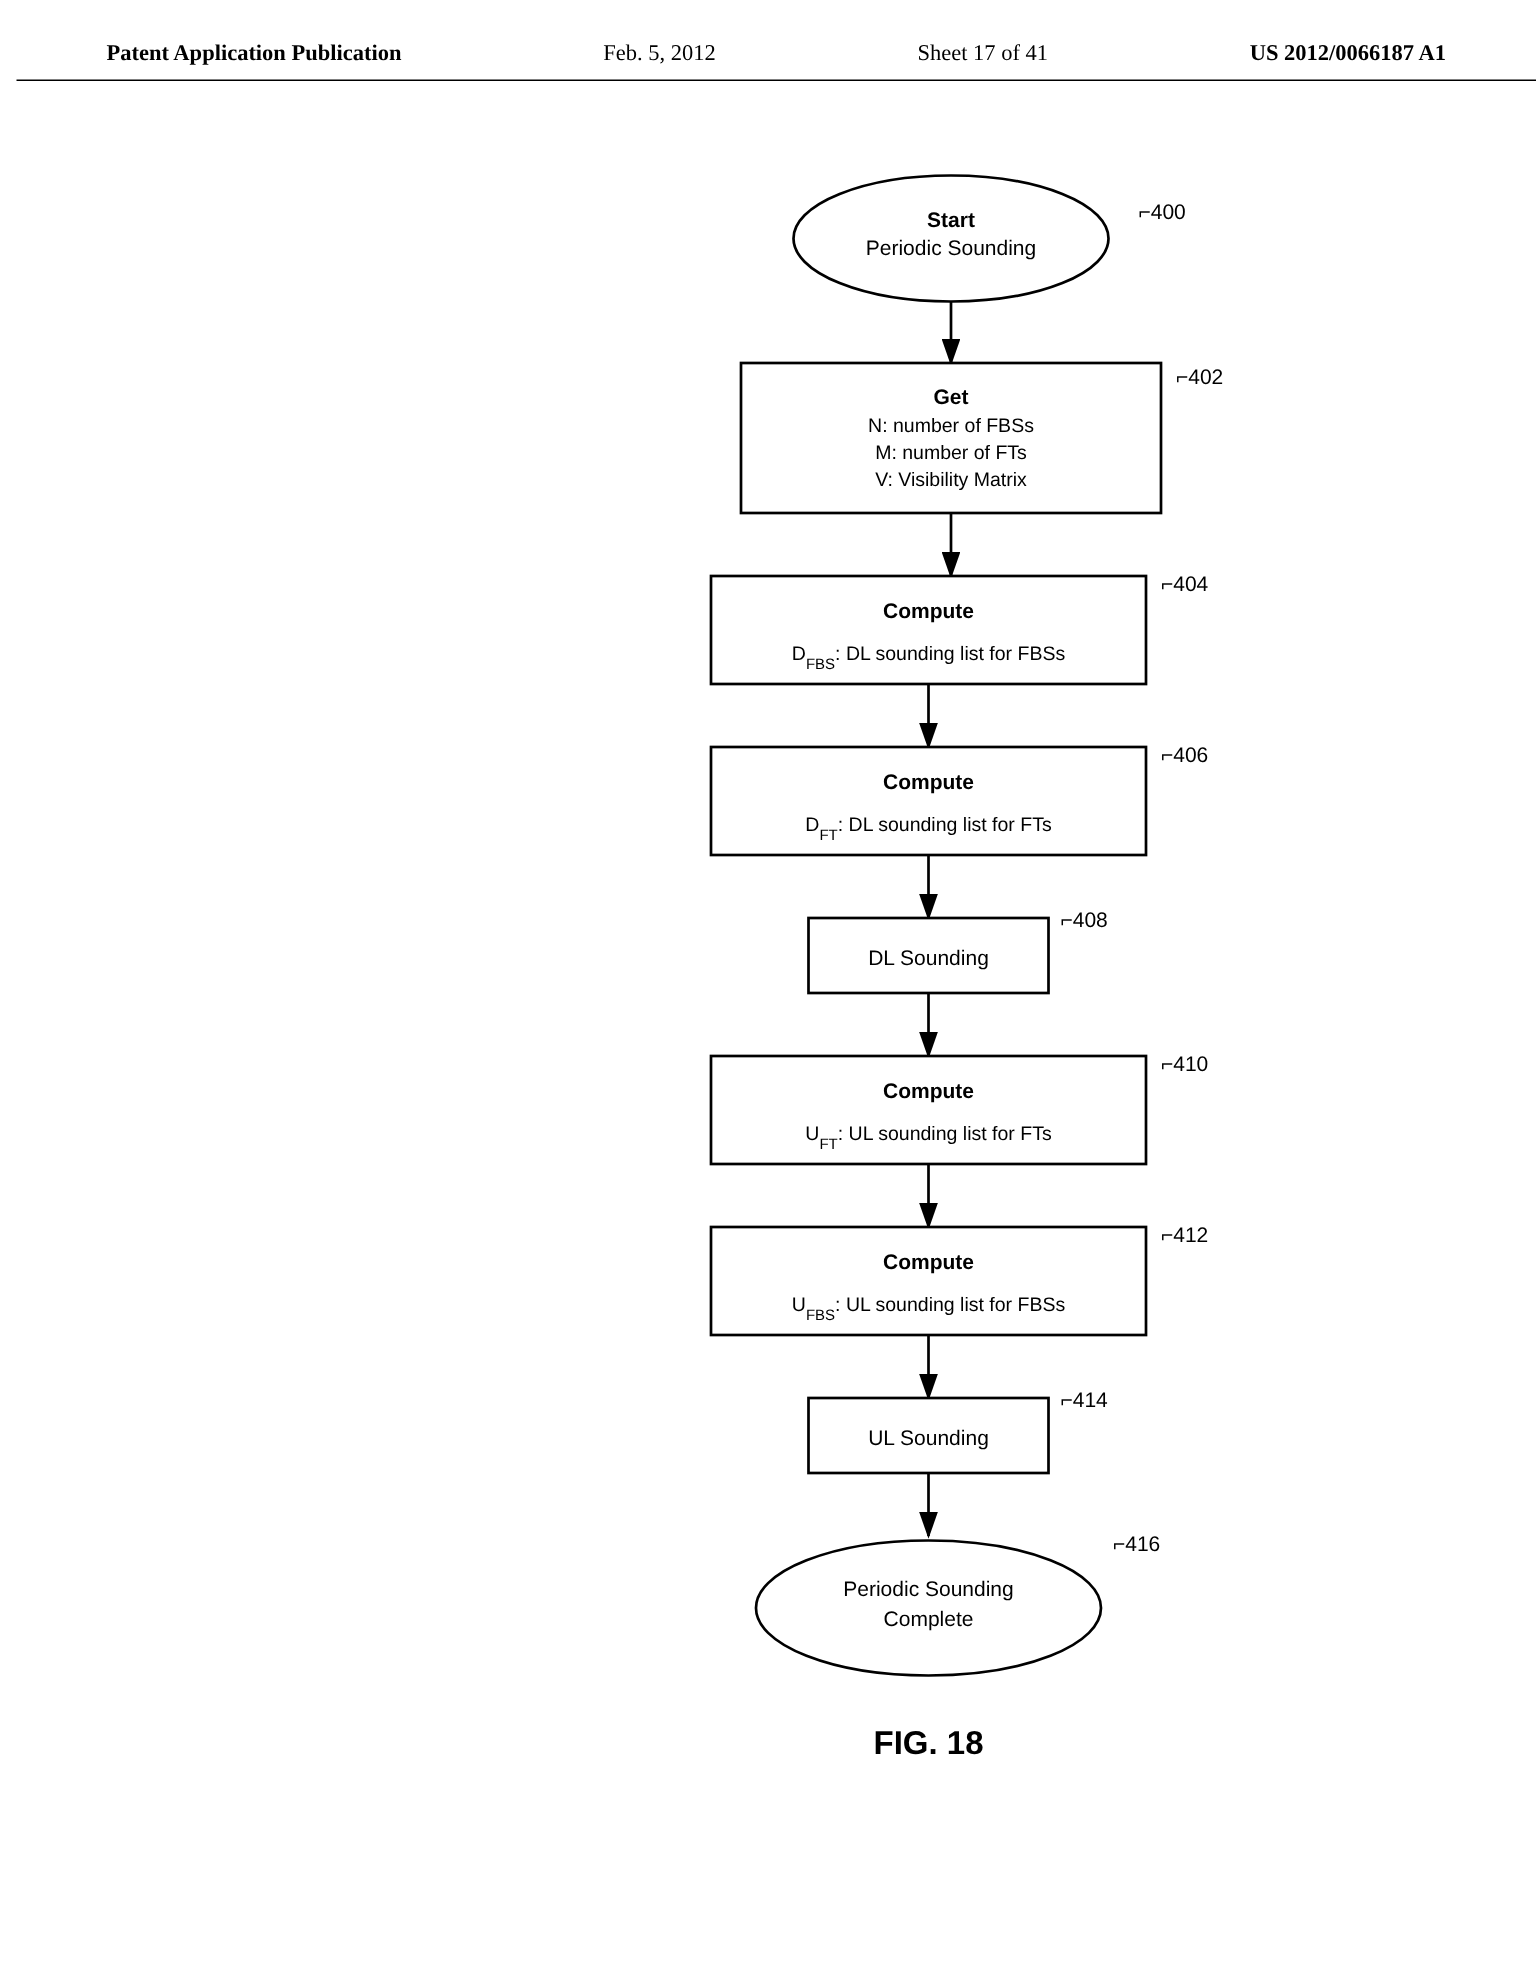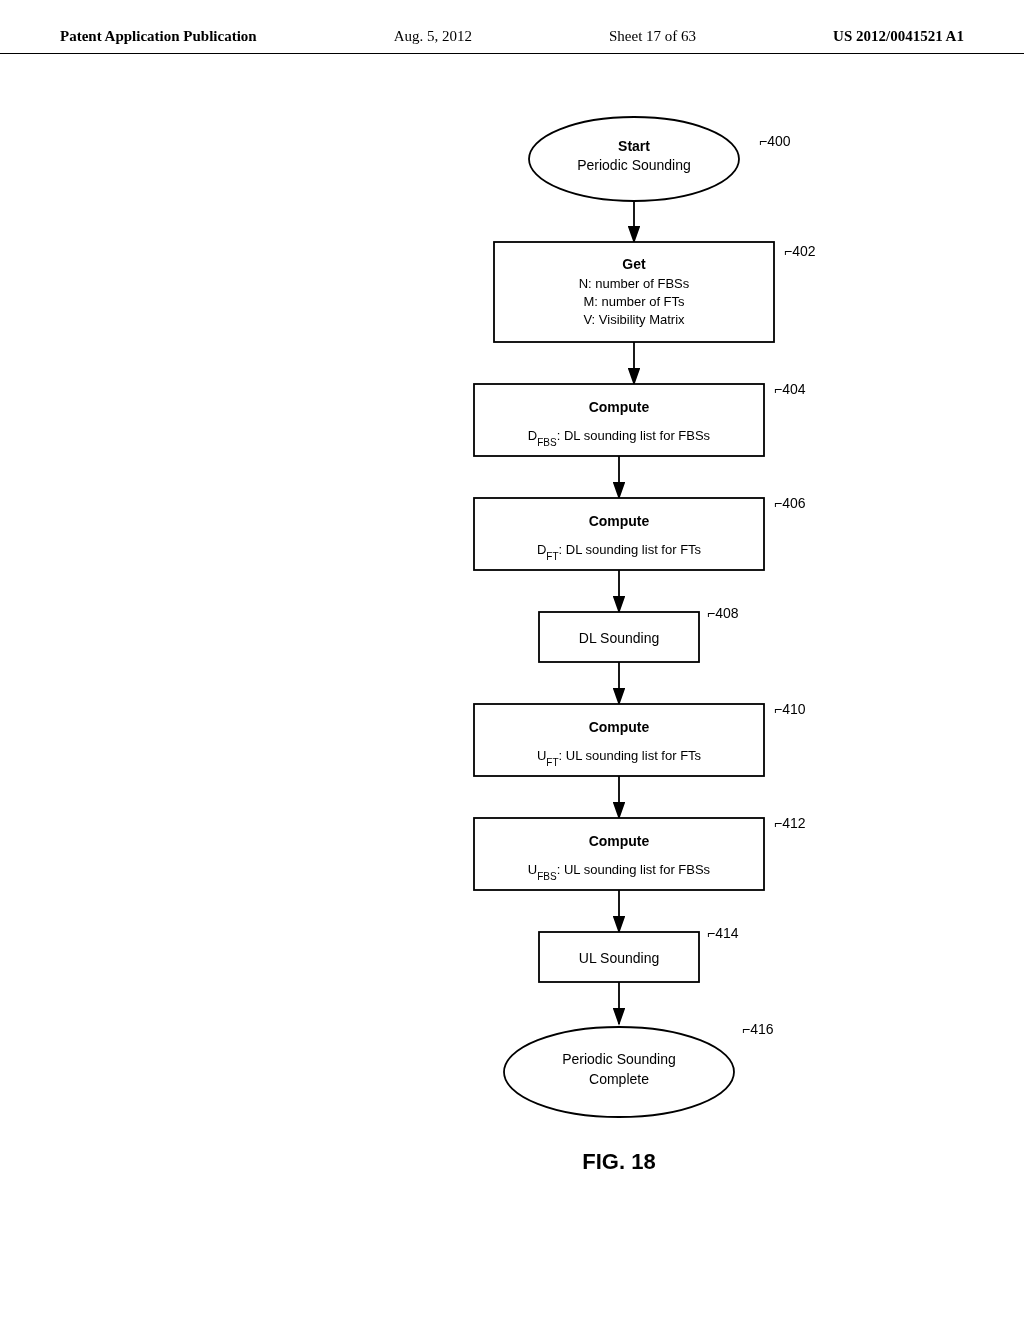--- a/index.html
+++ b/index.html
@@ -13,20 +13,21 @@
     }
 
     
     .page-header {
       display: flex;
       justify-content: space-between;
       align-items: flex-end;
       padding: 28px 60px 0 60px;
       border-bottom: 1px solid #000;
       padding-bottom: 8px;
+      margin-left: 11px;
     }
     .header-left {
       font-size: 15px;
       font-weight: bold;
     }
     .header-center {
       font-size: 15px;
     }
     .header-right {
       font-size: 15px;
@@ -44,23 +45,23 @@
     
     .flowchart-svg {
       display: block;
     }
   </style>
 </head>
 <body>
 
 <div class="page-header">
   <span class="header-left">Patent Application Publication</span>
-  <span class="header-center">Aug. 5, 2012</span>
-  <span class="header-center">Sheet 17 of 63</span>
-  <span class="header-right">US 2012/0041521 A1</span>
+  <span class="header-center">Feb. 5, 2012</span>
+  <span class="header-center">Sheet 17 of 41</span>
+  <span class="header-right">US 2012/0066187 A1</span>
 </div>
 
 <div class="diagram-area">
   <svg class="flowchart-svg" width="700" height="1130" viewBox="0 0 700 1130">
 
     <ellipse cx="310" cy="65" rx="105" ry="42" fill="white" stroke="black" stroke-width="1.8"></ellipse>
     <text x="310" y="57" text-anchor="middle" font-family="Arial, sans-serif" font-size="14" font-weight="bold">Start</text>
     <text x="310" y="76" text-anchor="middle" font-family="Arial, sans-serif" font-size="14">Periodic Sounding</text>
 
     <text x="435" y="52" text-anchor="start" font-family="Arial, sans-serif" font-size="14">⌐400</text>

